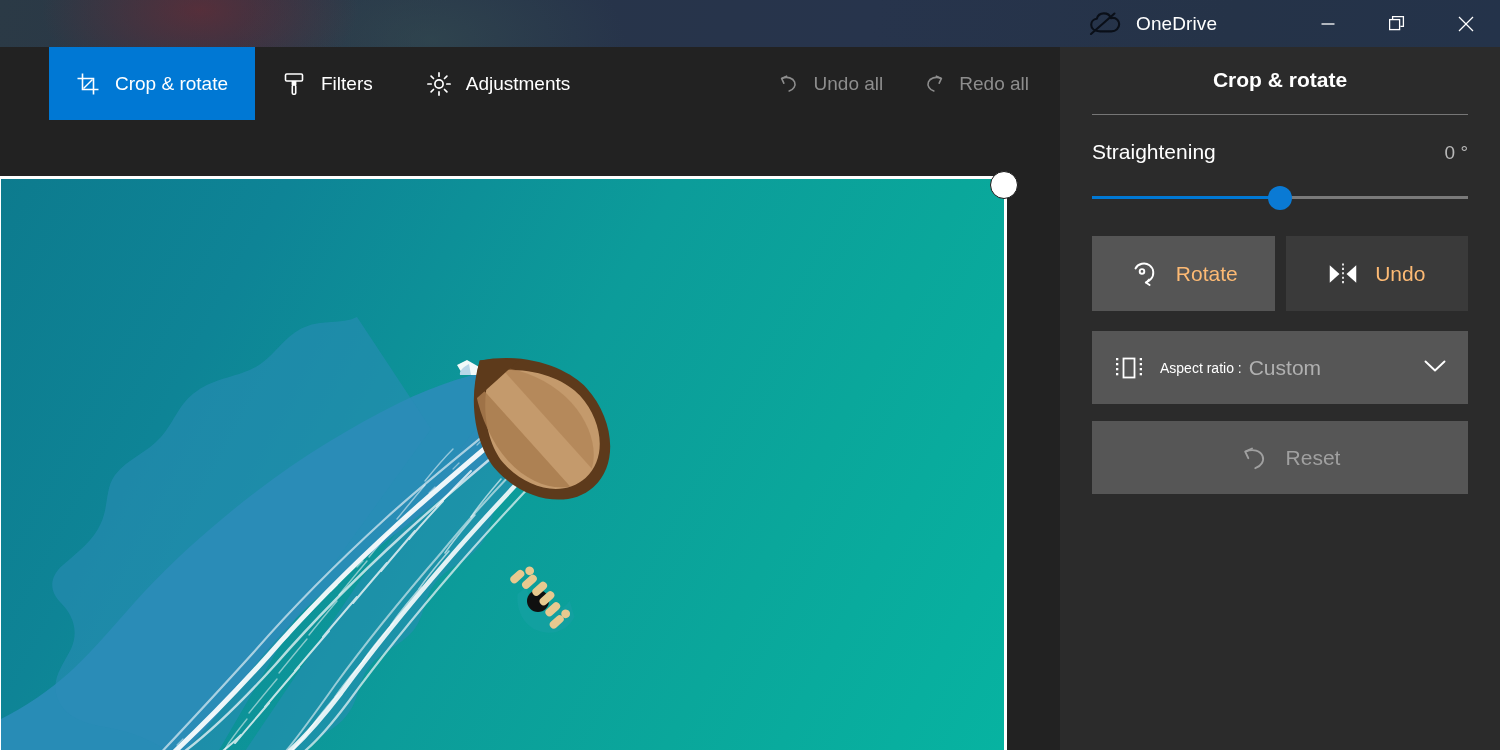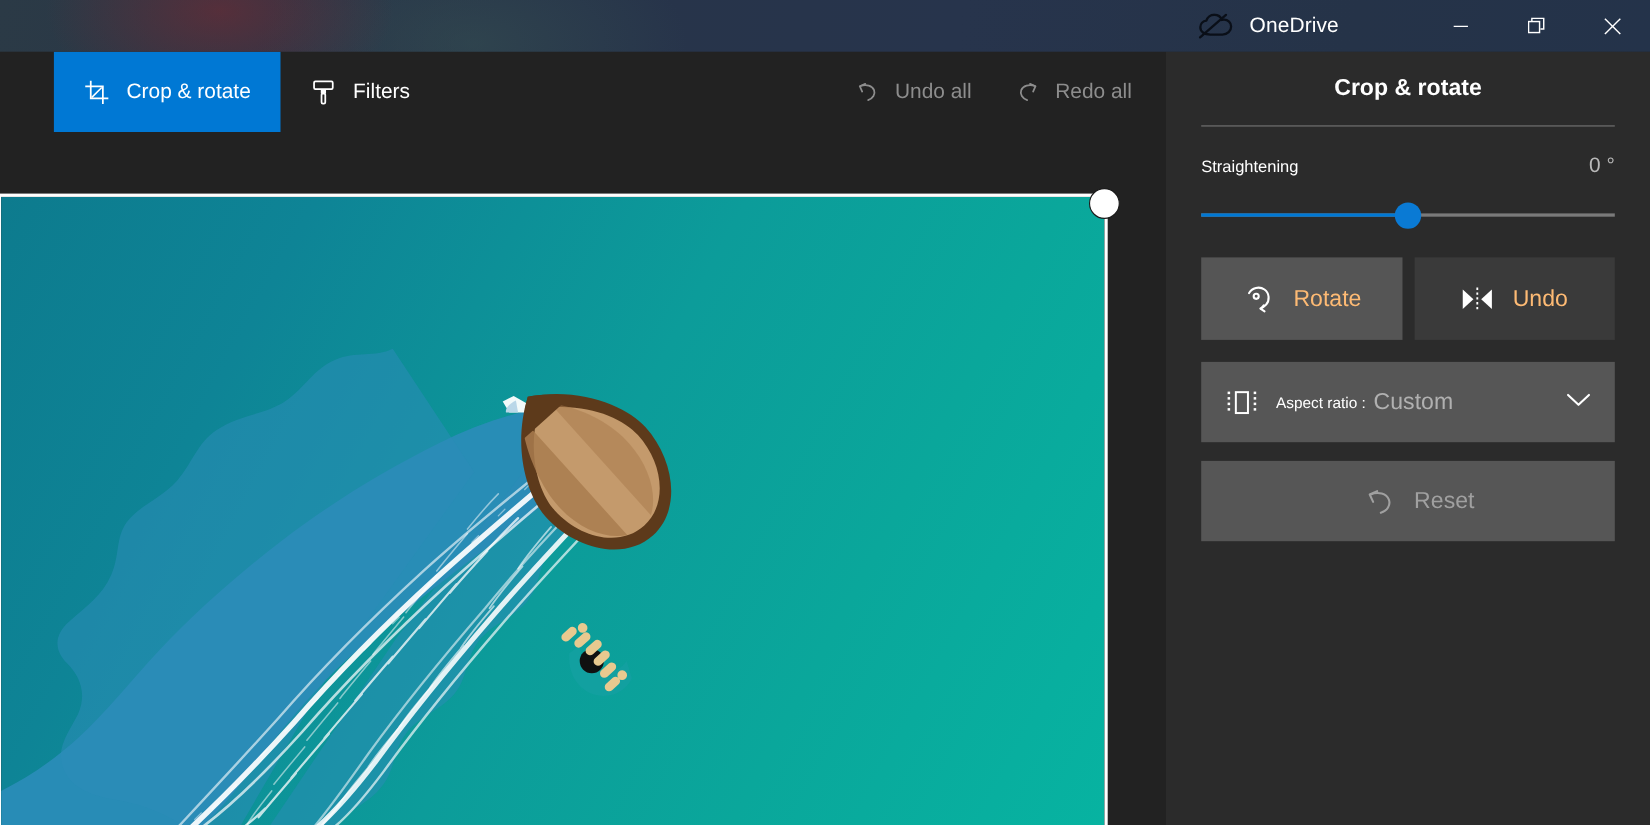--- a/index.html
+++ b/index.html
@@ -138,21 +138,21 @@
   }
   .panel-divider {
     margin-top: 22px;
     height: 1px;
     background: #767676;
   }
   .slider-row {
     margin-top: 25px;
     display: flex; align-items: baseline; justify-content: space-between;
   }
-  .slider-label { color: #ffffff; font-size: 15px; }
+  .slider-label { color: #ffffff; font-size: 21px; }
   .slider-value { color: #b8b8b8; font-size: 19px; }
 
   .slider-track-wrap {
     position: relative;
     margin-top: 22px;
     height: 24px;
   }
   .slider-rail {
     position: absolute; top: 10px; left: 0; right: 0;
     height: 3px; background: #7a7a7a;
@@ -260,20 +260,38 @@
         <span class="tab-ico">
           <svg width="22" height="24" viewBox="0 0 22 24">
             <rect x="2.5" y="2" width="17" height="7" rx="1.2" fill="none" stroke="#ffffff" stroke-width="1.6"></rect>
             <rect x="8.6" y="9" width="4.8" height="4" fill="#ffffff"></rect>
             <rect x="9.3" y="13" width="3.4" height="9.2" rx="1.2" fill="none" stroke="#ffffff" stroke-width="1.6"></rect>
           </svg>
         </span>
         <span>Filters</span>
       </div>
 
+      <div class="tab">
+        <span class="tab-ico">
+          <svg width="24" height="24" viewBox="0 0 24 24">
+            <circle cx="12" cy="12" r="4.1" fill="none" stroke="#ffffff" stroke-width="1.7"></circle>
+            <g stroke="#ffffff" stroke-width="1.7" stroke-linecap="round">
+              <line x1="12" y1="0.9" x2="12" y2="4.2"></line>
+              <line x1="12" y1="19.8" x2="12" y2="23.1"></line>
+              <line x1="0.9" y1="12" x2="4.2" y2="12"></line>
+              <line x1="19.8" y1="12" x2="23.1" y2="12"></line>
+              <line x1="4.1" y1="4.1" x2="6.5" y2="6.5"></line>
+              <line x1="17.5" y1="17.5" x2="19.9" y2="19.9"></line>
+              <line x1="19.9" y1="4.1" x2="17.5" y2="6.5"></line>
+              <line x1="6.5" y1="17.5" x2="4.1" y2="19.9"></line>
+            </g>
+          </svg>
+        </span>
+        <span>Adjustments</span>
+      </div>
     </div>
 
     <div class="history-actions">
       <div class="hist-btn">
         <span class="h-ico">
           <svg width="22" height="22" viewBox="0 0 22 22">
             <path d="M4.2 5.2 C9.5 3.3 15.0 5.0 16.6 9.0 C18.0 12.6 15.6 16.6 11.2 18.0" fill="none" stroke="#8d8d8d" stroke-width="1.6" stroke-linecap="round"></path>
             <polyline points="8.6,3.2 3.6,5.4 5.8,10.2" fill="none" stroke="#8d8d8d" stroke-width="1.6" stroke-linecap="round" stroke-linejoin="round"></polyline>
           </svg>
         </span>

